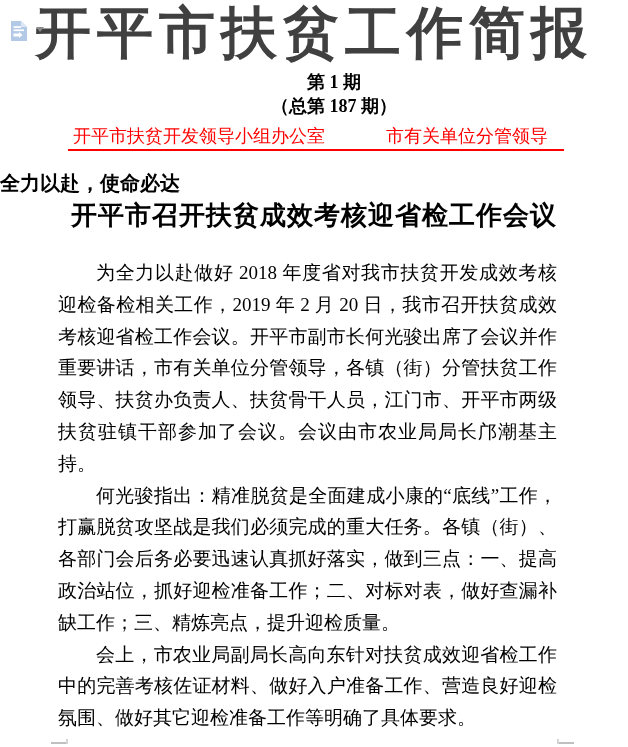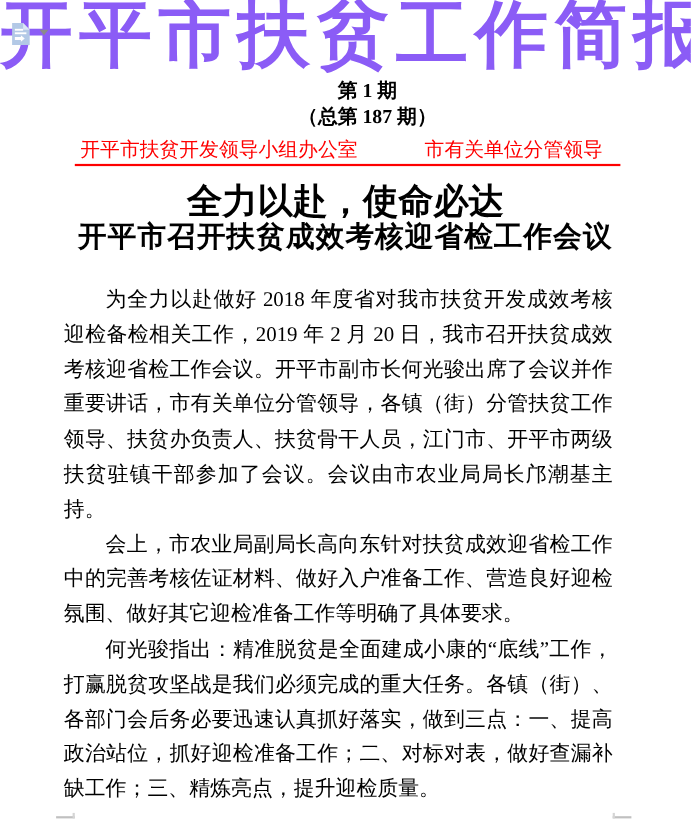--- a/index.html
+++ b/index.html
@@ -13,42 +13,42 @@
   .page{position:relative;width:628px;height:747px;background:#ffffff;}
 
   
   .paste-btn{position:absolute;left:10px;top:19px;display:flex;align-items:flex-start;gap:8px;cursor:pointer;}
   .dd-arrow{display:block;margin-top:6px;width:0;height:0;
     border-left:4px solid transparent;border-right:4px solid transparent;border-top:5px solid #8a8a8a;}
 
   .masthead-title{
     margin:2px 0 0 0;
     text-align:center;
-    color:#8b5cf6;
-    font-size:66px;
+    color:#404040;
+    font-size:56px;
     line-height:62px;
     font-weight:bold;
     letter-spacing:6px;
     white-space:nowrap;
   }
   .issue-line{
     margin-top:7px;text-align:center;
     font-size:18px;font-weight:bold;line-height:22px;margin-left:40px;
   }
   .issue-line.total{margin-top:2px;text-align:center;}
   .org-row{
     margin:9px 80px 0 73px;
     display:flex;justify-content:space-between;
     color:#fe0000;font-size:18px;line-height:21px;
     white-space:nowrap;
     gap:32px;
   }
   .red-rule{height:2px;background:#fe0000;margin:2px 64px 0 68px;}
 
-  .hl1{margin:19px 0 0 0;text-align:center;font-size:32px;line-height:27px;font-weight:bold;}
+  .hl1{margin:19px 0 0 0;text-align:left;font-size:20px;line-height:27px;font-weight:bold;}
   .hl2{margin:4px 0 0 0;text-align:center;font-size:26px;line-height:29px;font-weight:bold;letter-spacing:1px;}
 
   .body-text{
     margin:27px 71px 0 58px;
     font-size:19px;
     line-height:31.8px;
     text-align:justify;
     text-justify:inter-character;
   }
   .body-text p{margin:0;text-indent:2em;}
@@ -87,20 +87,20 @@
     <span>市有关单位分管领导</span>
   </div>
 
   <div class="red-rule"></div>
 
   <h2 class="hl1">全力以赴，使命必达</h2>
   <h2 class="hl2">开平市召开扶贫成效考核迎省检工作会议</h2>
 
   <div class="body-text">
     <p>为全力以赴做好 2018 年度省对我市扶贫开发成效考核迎检备检相关工作，2019 年 2 月 20 日，我市召开扶贫成效考核迎省检工作会议。开平市副市长何光骏出席了会议并作重要讲话，市有关单位分管领导，各镇（街）分管扶贫工作领导、扶贫办负责人、扶贫骨干人员，江门市、开平市两级扶贫驻镇干部参加了会议。会议由市农业局局长邝潮基主持。</p>
+    <p>何光骏指出：精准脱贫是全面建成小康的“底线”工作，打赢脱贫攻坚战是我们必须完成的重大任务。各镇（街）、各部门会后务必要迅速认真抓好落实，做到三点：一、提高政治站位，抓好迎检准备工作；二、对标对表，做好查漏补缺工作；三、精炼亮点，提升迎检质量。</p>
     <p>会上，市农业局副局长高向东针对扶贫成效迎省检工作中的完善考核佐证材料、做好入户准备工作、营造良好迎检氛围、做好其它迎检准备工作等明确了具体要求。</p>
-    <p>何光骏指出：精准脱贫是全面建成小康的“底线”工作，打赢脱贫攻坚战是我们必须完成的重大任务。各镇（街）、各部门会后务必要迅速认真抓好落实，做到三点：一、提高政治站位，抓好迎检准备工作；二、对标对表，做好查漏补缺工作；三、精炼亮点，提升迎检质量。</p>
   </div>
 
   <div class="boundary-mark left"></div>
   <div class="boundary-mark right"></div>
 
 </div>
 
 </body></html>

